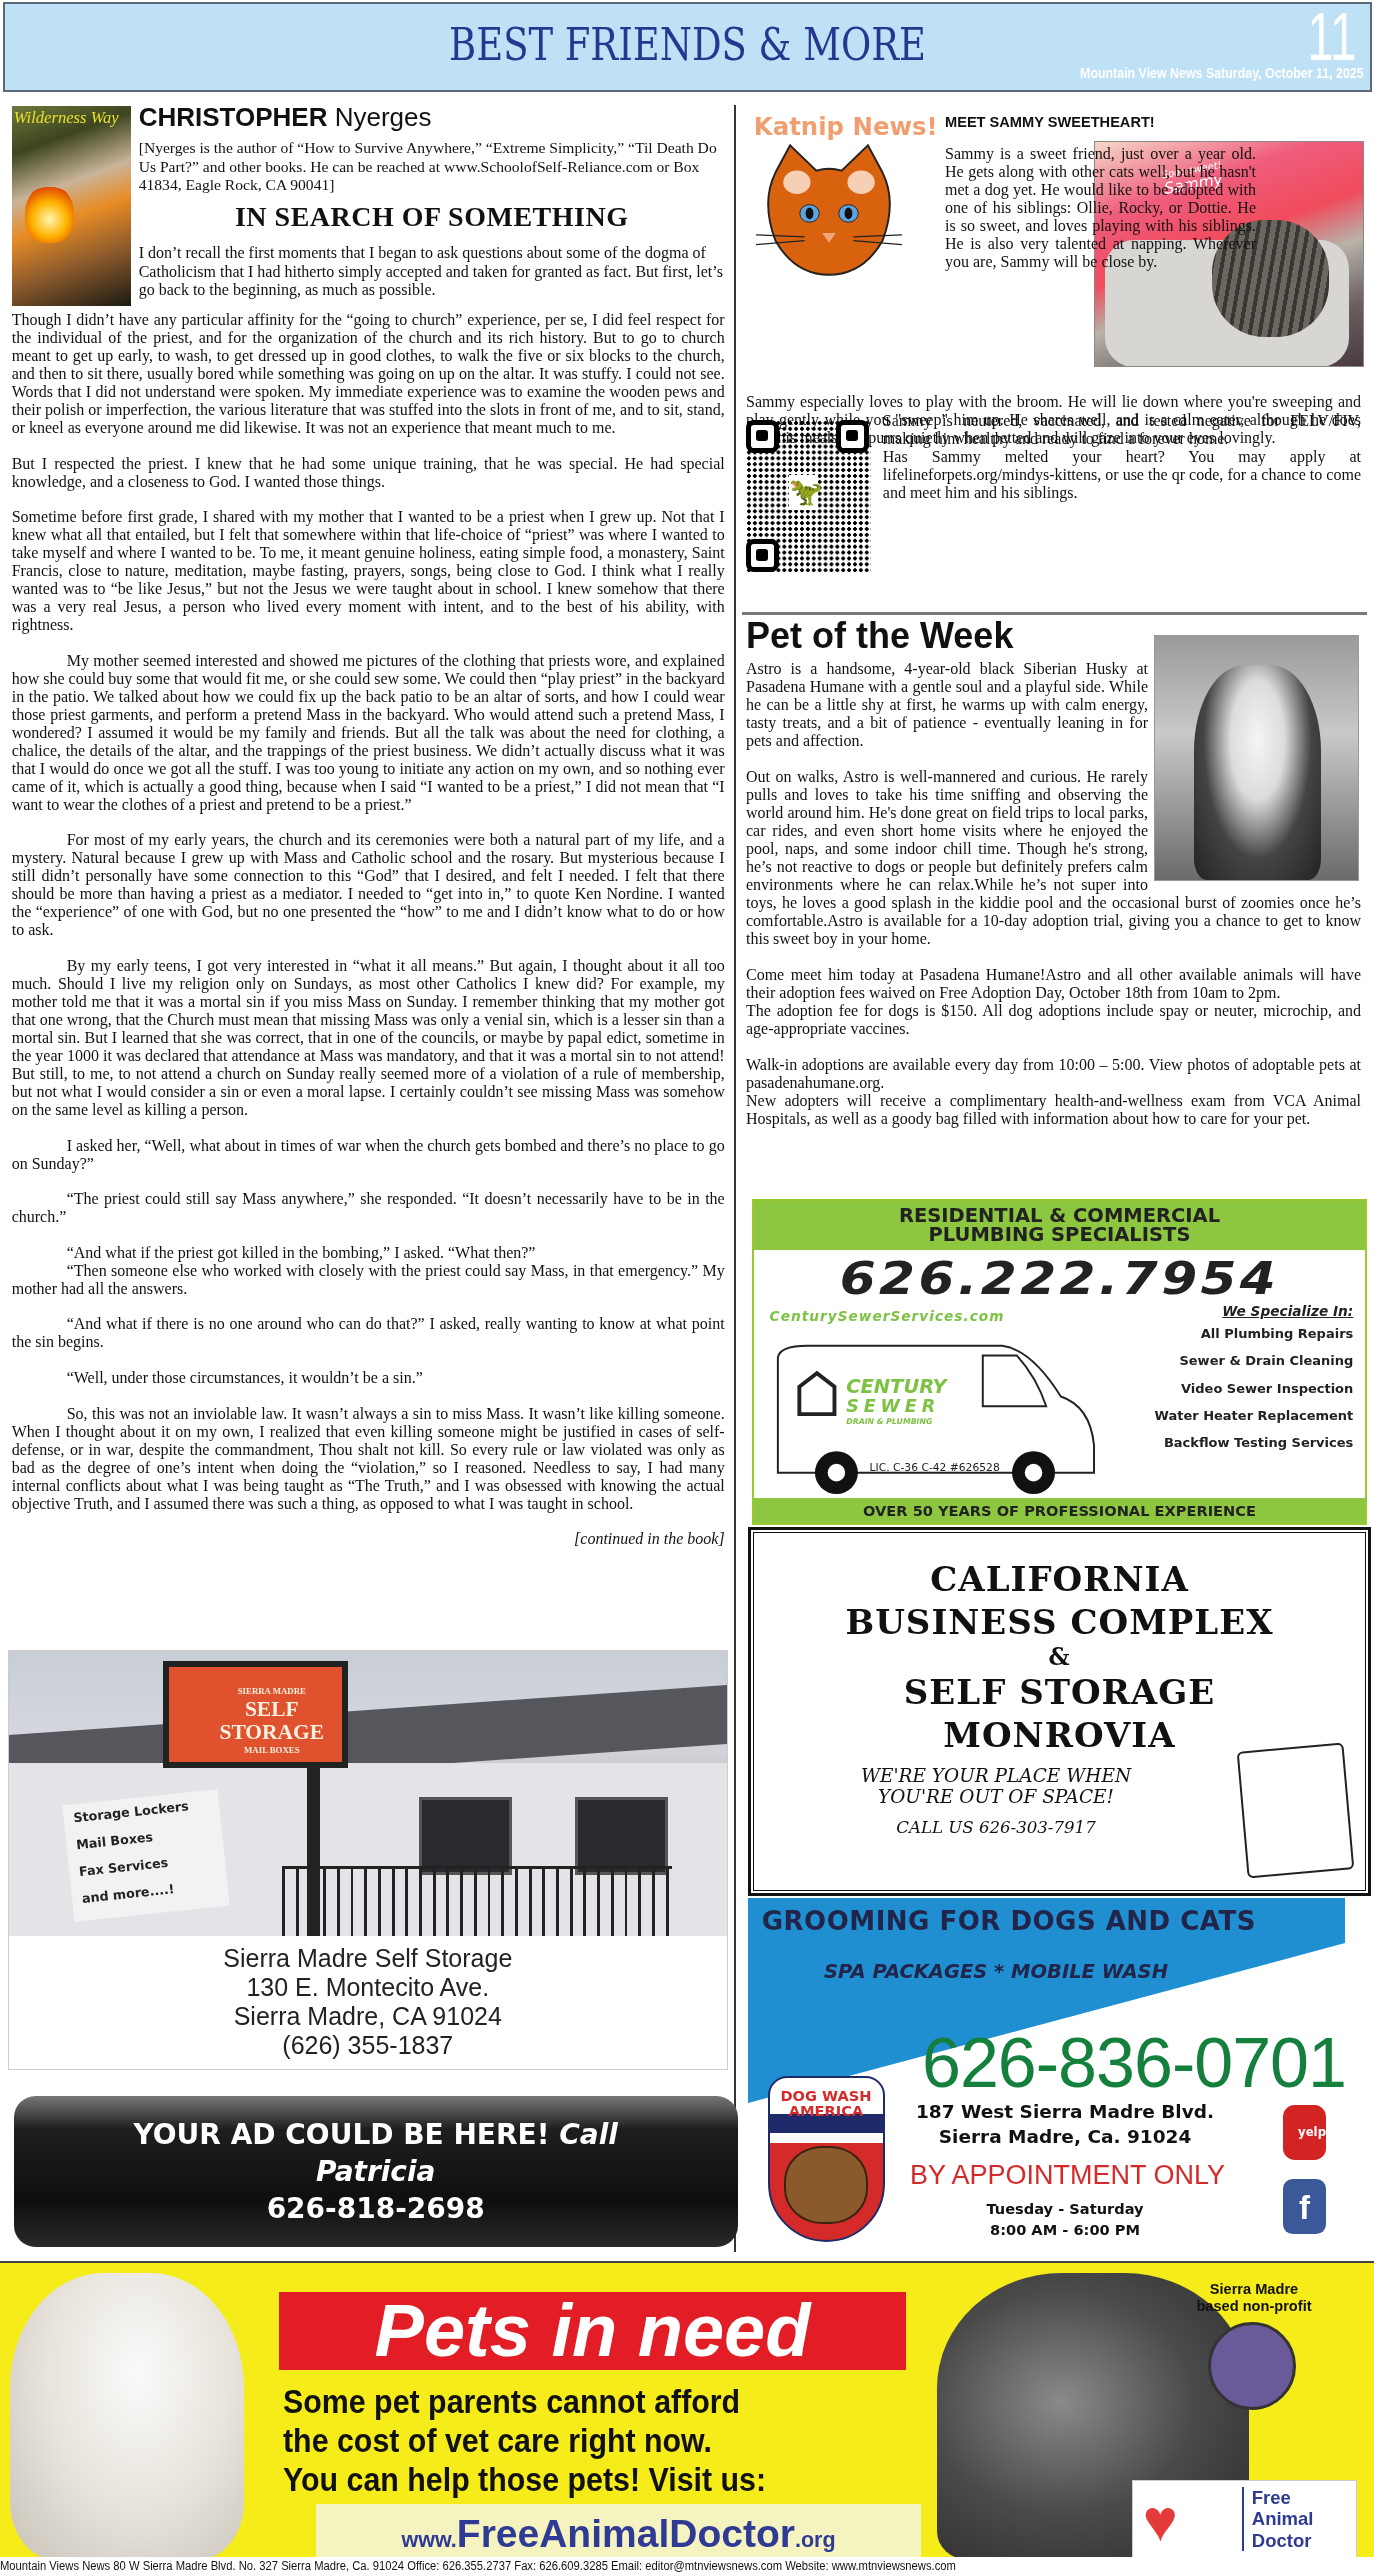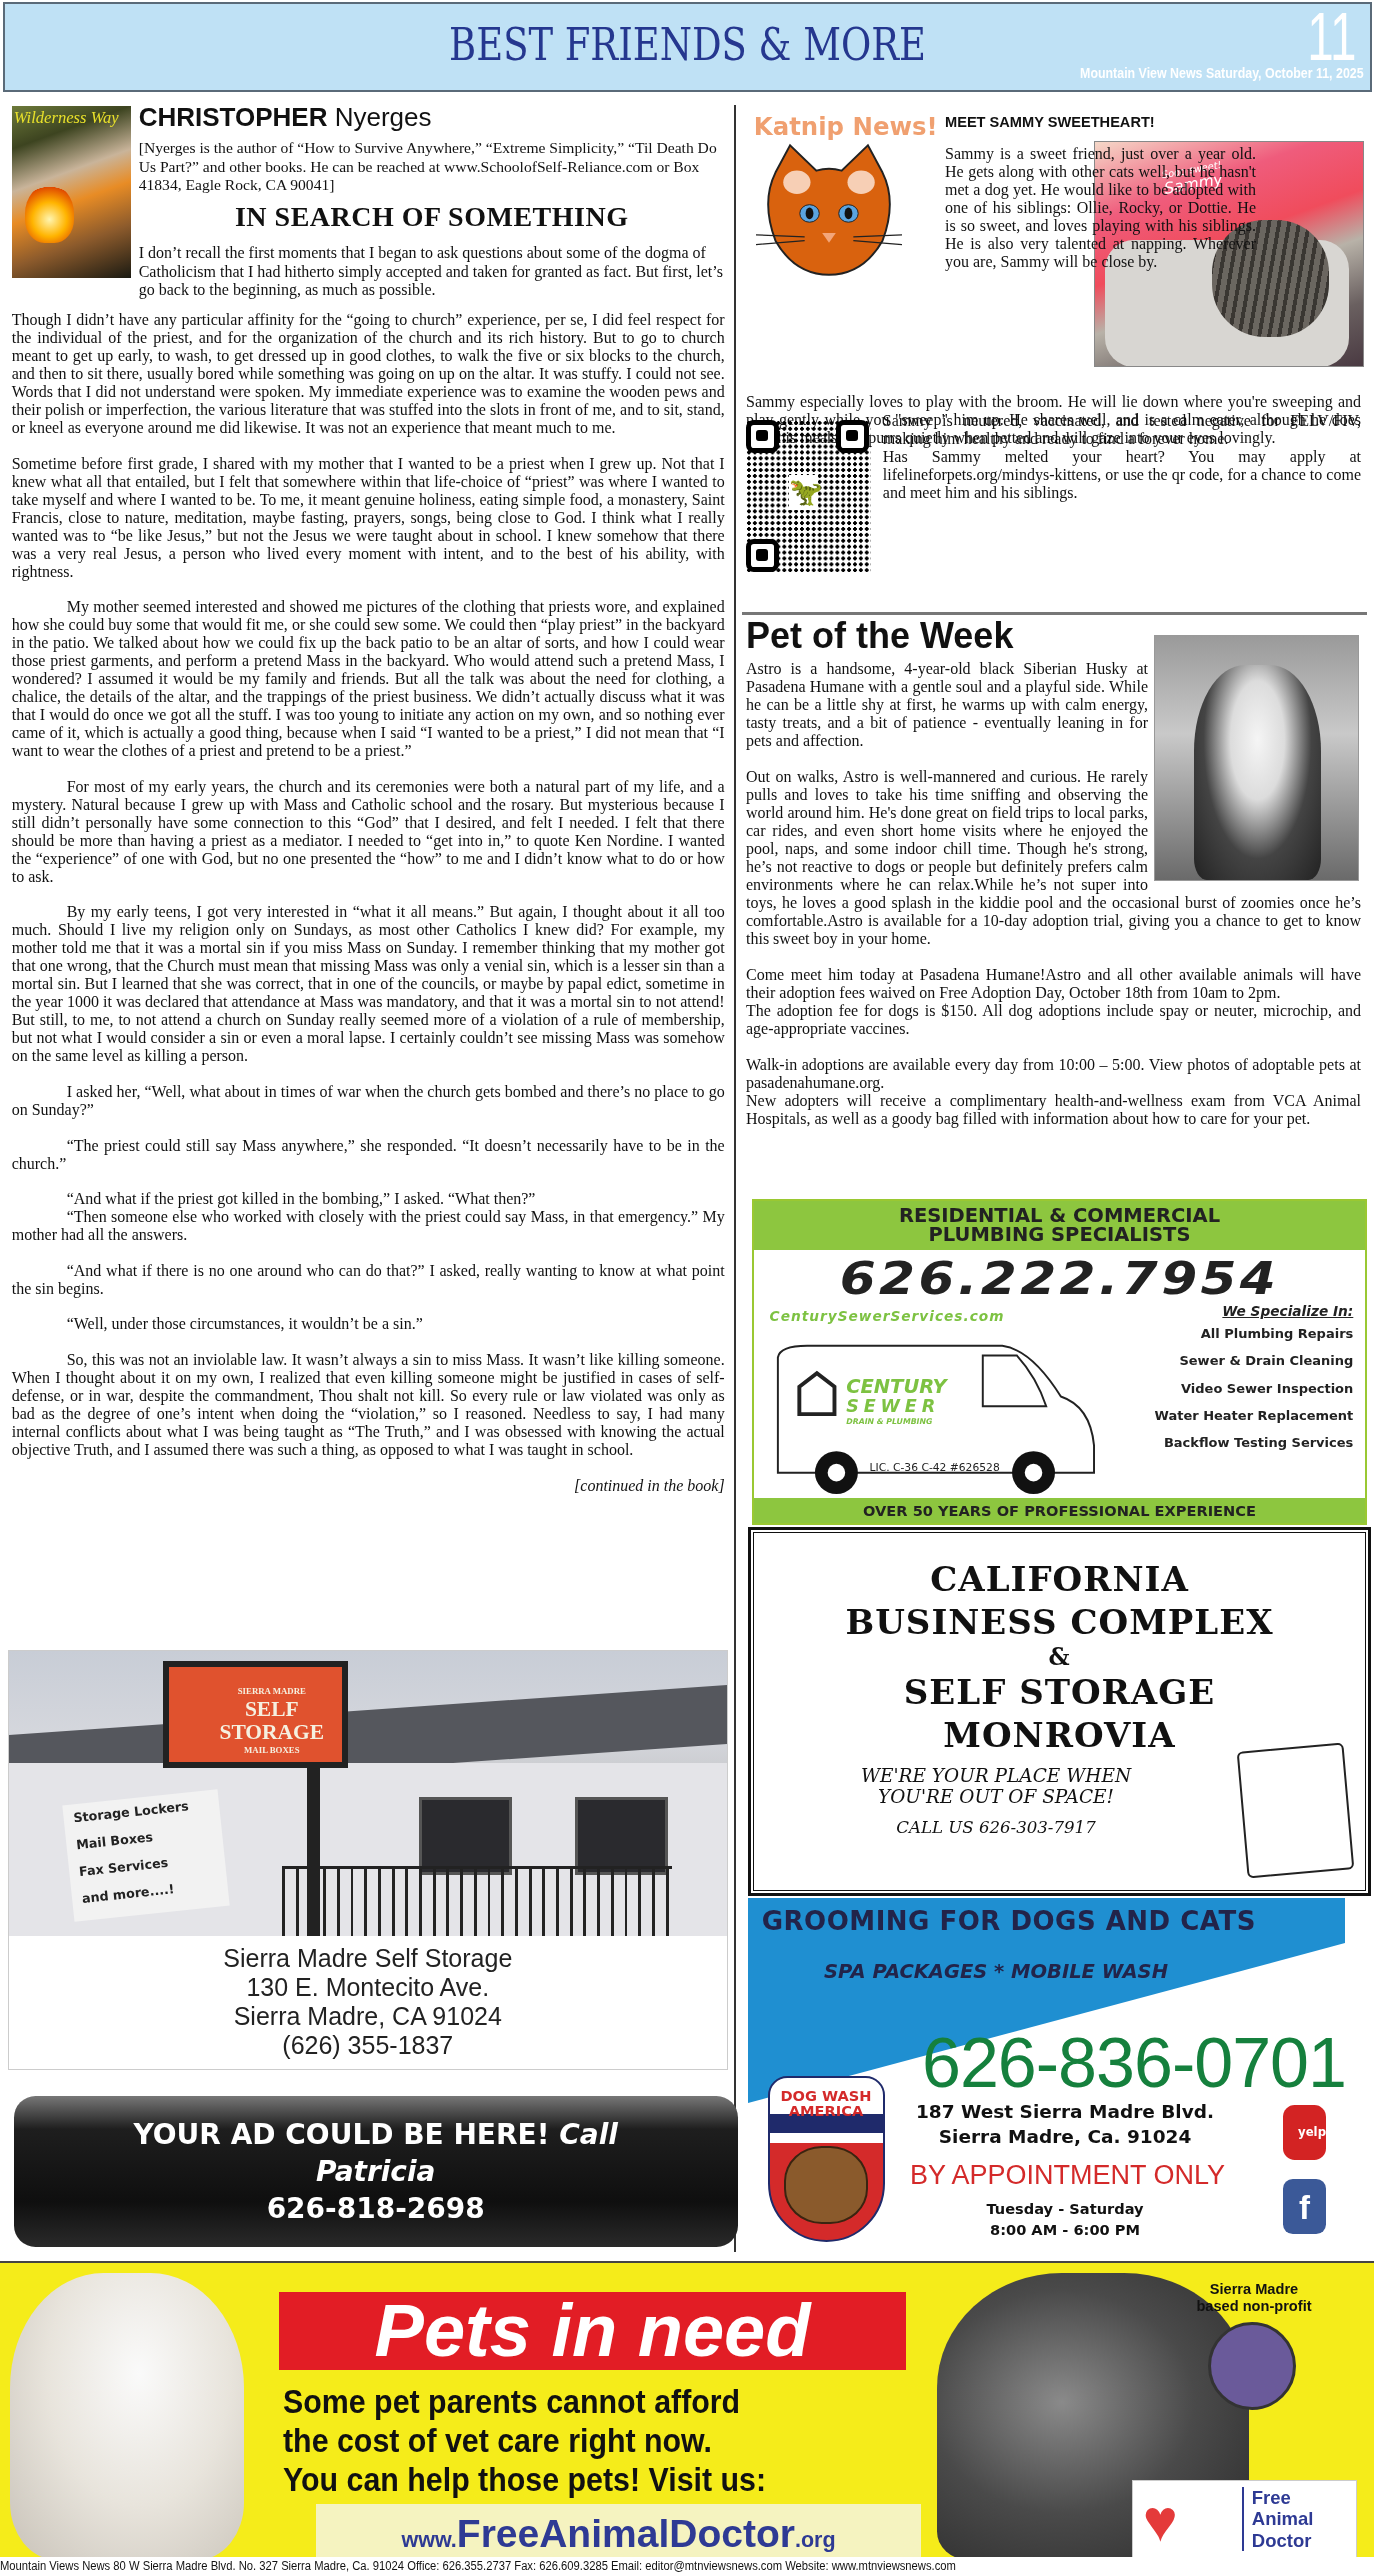--- a/index.html
+++ b/index.html
@@ -15,21 +15,21 @@
   .masthead .pageno { position: absolute; right: 13.7px; top: -2px; font-family: "Liberation Sans", sans-serif;
     font-size: 68px; color: #fff; font-weight: normal; transform: scaleX(0.7); transform-origin: right top; line-height: 1; }
   .masthead .dateline { position: absolute; right: 5.9px; top: 61px; font-family: "Liberation Sans", sans-serif;
     font-size: 14.6px; color: #fff; font-weight: bold; transform: scaleX(0.85); transform-origin: right top; white-space: nowrap; }
 
   
   .vdivider { position: absolute; left: 734px; top: 105px; width: 2px; height: 2147px; background: #333; }
 
   
   .left { position: absolute; left: 11.7px; top: 98px; width: 713px; }
-  .author-photo { position: absolute; left: 0; top: 7.8px; width: 119px; height: 172px;
+  .author-photo { position: absolute; left: 0; top: 7.8px; width: 119px; height: 200px;
     background: linear-gradient(160deg, #6d7a3a 0%, #3d4420 20%, #c9b49a 40%, #e88c25 55%, #8d5b2c 75%, #1a1a12 100%); padding-left: 22px; }
   .author-photo .book-title { position: absolute; left: 2px; top: 2px; font-family: "Liberation Serif", serif; font-style: italic;
     color: #e8e02a; font-size: 16.6px; white-space: nowrap; }
   .author-photo .fire { position: absolute; left: 13.7px; top: 78px; width: 49px; height: 59px; border-radius: 50% 50% 40% 40%;
     background: radial-gradient(circle at 50% 60%, #fff5b0 0%, #ffb400 40%, #e04a00 75%, transparent 76%); }
   .byline { position: absolute; left: 127px; top: 3.9px; font-family: "Liberation Sans", sans-serif; font-size: 26px; }
   .byline b { font-weight: bold; }
   .bio { position: absolute; left: 127px; top: 41px; width: 586px; font-size: 15.6px; line-height: 18.5px; }
   .headline { position: absolute; left: 127px; top: 103px; width: 586px; text-align: center;
     font-family: Liberation Serif, serif; font-weight: bold; font-size: 28px; letter-spacing: 0.5px; }
@@ -188,20 +188,21 @@
   <div class="byline">
     <b>CHRISTOPHER</b>
     <span>Nyerges</span>
   </div>
   <div class="bio">[Nyerges is the author of “How to Survive Anywhere,” “Extreme Simplicity,” “Til Death Do Us Part?” and other books. He can be reached at www.SchoolofSelf-Reliance.com or Box 41834, Eagle Rock, CA 90041]</div>
   <div class="headline">IN SEARCH OF SOMETHING</div>
   <div class="lede">I don’t recall the first moments that I began to ask questions about some of the dogma of Catholicism that I had hitherto simply accepted and taken for granted as fact.  But first, let’s go back to the beginning, as much as possible.</div>
 
   <div class="article">
     <p>Though I didn’t have any particular affinity for the “going to church” experience, per se, I did feel respect for the individual of the priest, and for the organization of the church and its rich history.  But to go to church meant to get up early, to wash, to get dressed up in good clothes, to walk the five or six blocks to the church, and then to sit there, usually bored while something was going on up on the altar.  It was stuffy. I could not see. Words that I did not understand were spoken.  My immediate experience was to examine the wooden pews and their polish or imperfection, the various literature that was stuffed into the slots in front of me, and to sit, stand, or kneel as everyone around me did likewise.  It was not an experience that meant much to me.</p>
+    <p>But I respected the priest. I knew that he had some unique training, that he was special. He had special knowledge, and a closeness to God.  I wanted those things.</p>
     <p>Sometime before first grade, I shared with my mother that I wanted to be a priest when I grew up.  Not that I knew what all that entailed, but I felt that somewhere within that life-choice of “priest” was where I wanted to take myself and where I wanted to be.  To me, it meant genuine holiness, eating simple food, a monastery, Saint Francis, close to nature, meditation, maybe fasting, prayers, songs, being close to God.  I think what I really wanted was to “be like Jesus,” but not the Jesus we were taught about in school.  I knew somehow that there was a very real Jesus, a person who lived every moment with intent, and to the best of his ability, with rightness.</p>
     <p class="ind">My mother seemed interested and showed me pictures of the clothing that priests wore, and explained how she could buy some that would fit me, or she could sew some.  We could then “play priest” in the backyard in the patio.  We talked about how we could fix up the back patio to be an altar of sorts, and how I could wear those priest garments, and perform a pretend Mass in the backyard.  Who would attend such a pretend Mass, I wondered?  I assumed it would be my family and friends. But all the talk was about the need for clothing, a chalice, the details of the altar, and the trappings of the priest business. We didn’t actually discuss what it was that I would do once we got all the stuff.  I was too young to initiate any action on my own, and so nothing ever came of it, which is actually a good thing, because when I said “I wanted to be a priest,” I did not mean that “I want to wear the clothes of a priest and pretend to be a priest.”</p>
     <p class="ind">For most of my early years, the church and its ceremonies were both a natural part of my life, and a mystery.  Natural because  I grew up with Mass and Catholic school and the rosary.  But mysterious because I still didn’t  personally have some connection to this “God” that I desired, and felt I needed.  I felt that there should be more than having a priest as a mediator.  I needed to “get into in,” to quote Ken Nordine.  I wanted the “experience” of one with God, but no one presented the “how” to me and I didn’t know what to do or how to ask.</p>
     <p class="ind">By my early teens, I got very interested in “what it all means.”  But again, I thought about it all too much.  Should I live my religion only on Sundays, as most other Catholics I knew did?  For example, my mother told me that it was a mortal sin if you miss Mass on Sunday.  I remember thinking that my mother got that one wrong, that the Church must mean that missing Mass was only a venial sin, which is a lesser sin than a mortal sin. But I learned that she was correct, that in one of the councils, or maybe by papal edict, sometime in the year 1000 it was declared that attendance at Mass was mandatory, and that it was a mortal sin to not attend!  But still, to me, to not attend a church on Sunday really seemed more of a violation of a rule of membership, but not what I would consider a sin or even a moral lapse.  I certainly couldn’t see missing Mass was somehow on the same level as killing a person.</p>
     <p class="ind">I asked her, “Well, what about in times of war when the church gets bombed and there’s no place to go on Sunday?”</p>
     <p class="ind">“The priest could still say Mass anywhere,” she responded.  “It doesn’t necessarily have to be in the church.”</p>
     <p class="ind tight">“And what if the priest got killed in the bombing,” I asked.  “What then?”</p>
     <p class="ind">“Then someone else who worked with closely with the priest could say Mass, in that emergency.”  My mother had all the answers.</p>
     <p class="ind">“And what if there is no one around who can do that?” I asked, really wanting to know at what point the sin begins.</p>
     <p class="ind">“Well, under those circumstances, it wouldn’t be a sin.”</p>

